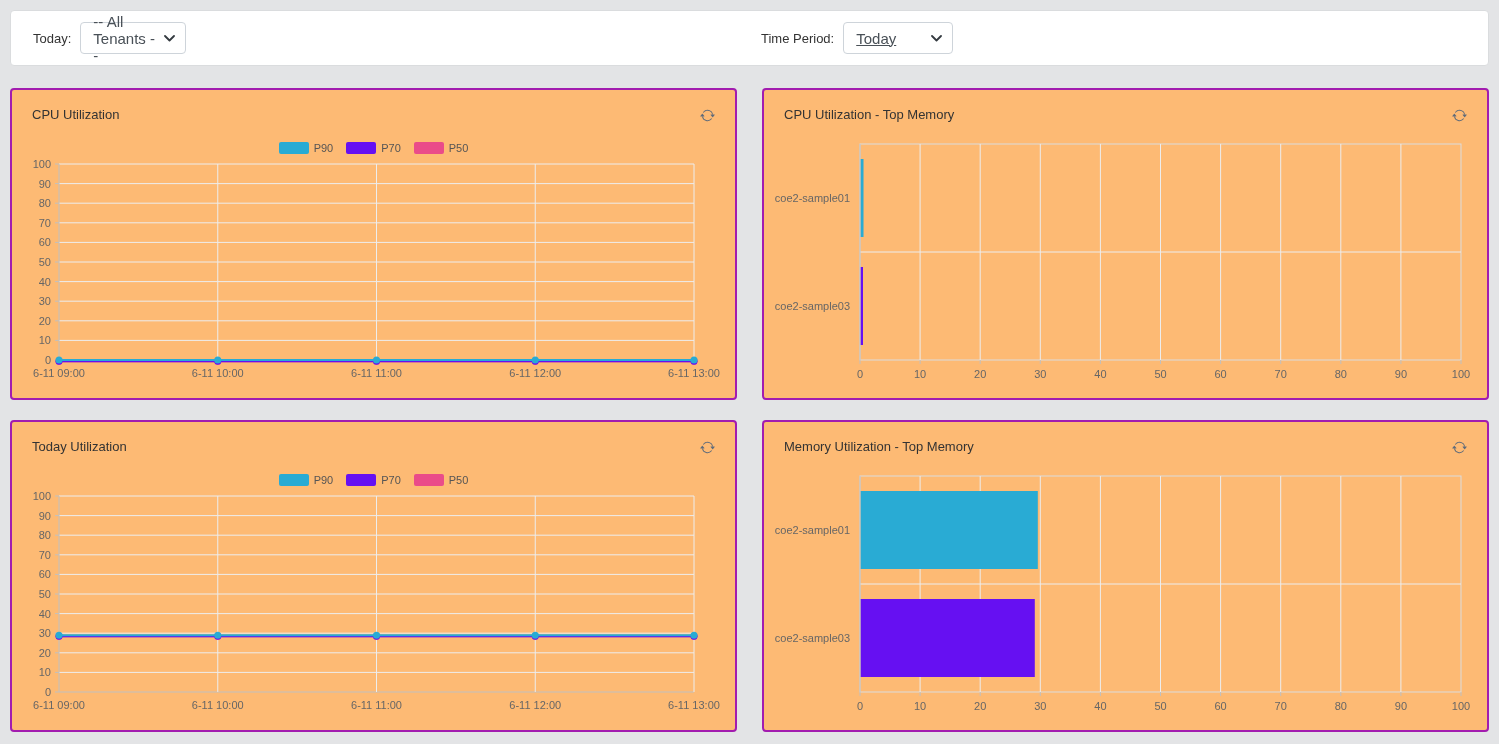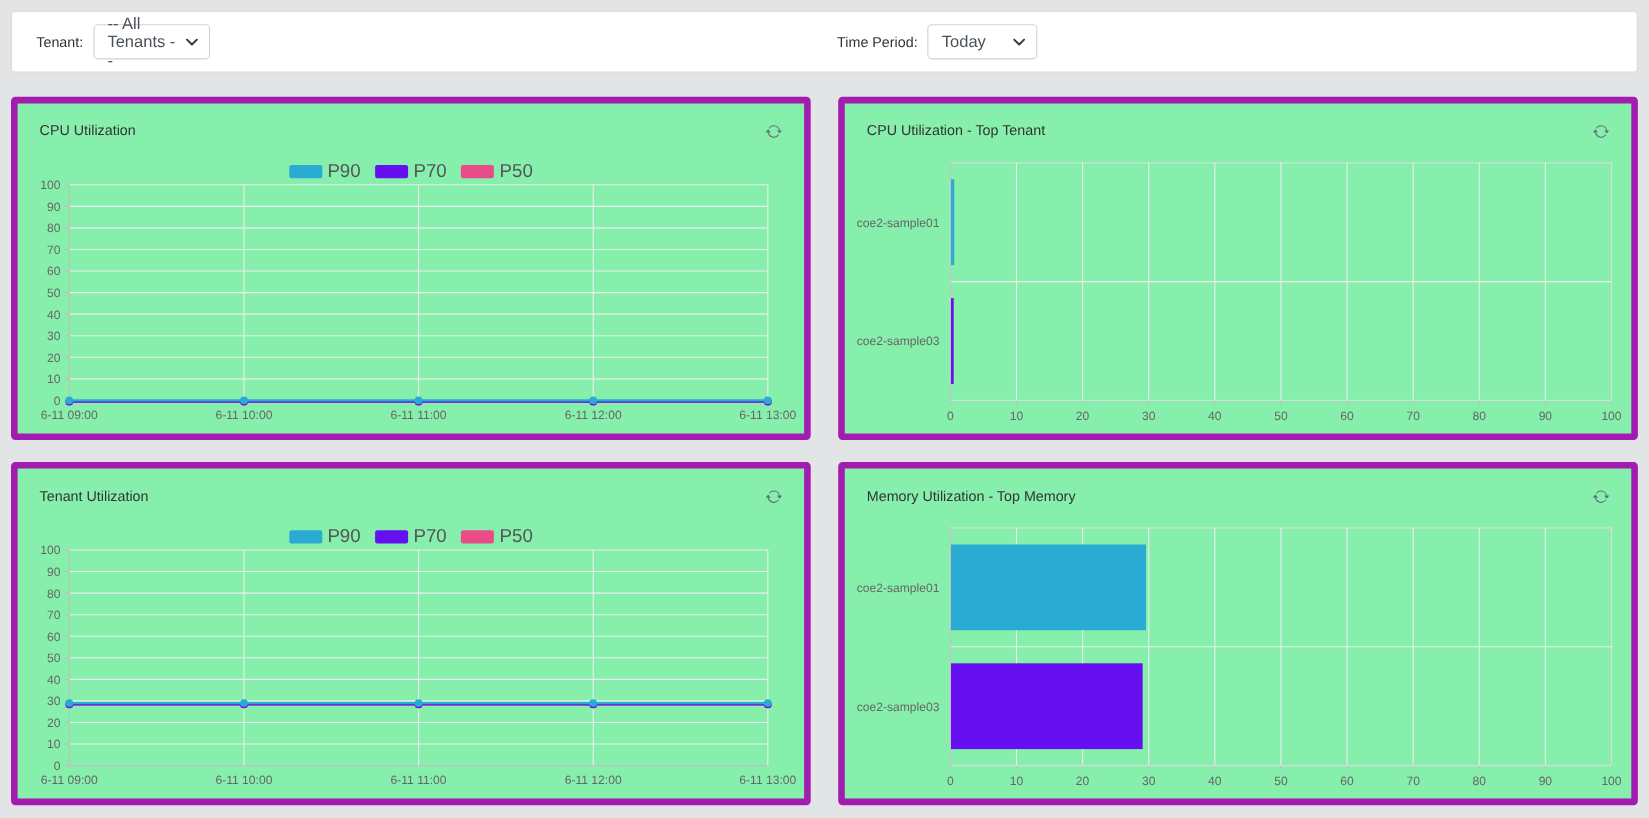--- a/index.html
+++ b/index.html
@@ -18,65 +18,65 @@
   .filter-period { left:750px;justify-content:flex-end; }
   .filter-label { font-size:13px; color:#333; margin-right:9px; }
   .select-box {
     display:flex; align-items:center; justify-content:space-between;
     height:32px; background:#fff;
     border:1px solid #ced4da; border-radius:4px;
     padding:0 10px 0 12px; font-size:15px; color:#495057;
     cursor:pointer;
   }
   .select-tenant { width:106px; }
-  .select-period { width:100px; }
+  .select-period { width:110px;text-decoration:underline; }
   .select-box .chev { margin-left:8px; display:flex; }
 
   .dashboard {
     display:grid;
     grid-template-columns:727px 727px;
     grid-template-rows:312px 312px;
     gap:20px 25px;
     padding:0 10px;
   }
   .panel {
     position:relative;
-    background:#86efac;
-    border:6px solid #a21caf;
+    background:#fdba74;
+    border:2px solid #a21caf;
     border-radius:4px;
     overflow:hidden;
   }
   .panel-title {
     position:absolute; left:20px; top:17px;
     font-size:13px; font-weight:400; color:#333;
   }
   .refresh-btn {
     position:absolute; right:16px; top:14px;
     background:none; border:0; padding:4px; cursor:pointer;
     line-height:0;
   }
   .legend {
     position:absolute; top:52px; left:0; right:0;
     display:flex; justify-content:center; align-items:center; gap:13px;
   }
   .legend-item { display:flex; align-items:center; gap:5px; }
   .legend-swatch { width:30px; height:12px; border-radius:2px; }
-  .legend-label { font-size:17px; color:#555; }
+  .legend-label { font-size:11px; color:#555; }
 
   svg.chart { position:absolute; left:0; display:block; }
   svg.line-chart { top:68px; }
   svg.bar-chart  { top:50px; }
   .chart text { font-family:"Liberation Sans", sans-serif; }
 </style>
 </head>
 <body>
 
 <div class="topbar">
   <div class="filter-group filter-tenant">
-    <span class="filter-label">Tenant:</span>
+    <span class="filter-label">Today:</span>
     <div class="select-box select-tenant">
       <span>-- All Tenants --</span>
       <span class="chev">
         <svg width="11" height="7" viewBox="0 0 11 7">
             <polyline points="1,1 5.5,5.5 10,1" fill="none" stroke="#343a40" stroke-width="1.8" stroke-linecap="round" stroke-linejoin="round"></polyline>
           </svg>
       </span>
     </div>
   </div>
   <div class="filter-group filter-period">
@@ -175,21 +175,21 @@
         <polyline points="47,202 205.75,202 364.5,202 523.25,202 682,202" fill="none" stroke="#29abd4" stroke-width="2"></polyline>
         <circle cx="47" cy="202" r="3.5" fill="#29abd4"></circle>
         <circle cx="205.75" cy="202" r="3.5" fill="#29abd4"></circle>
         <circle cx="364.5" cy="202" r="3.5" fill="#29abd4"></circle>
         <circle cx="523.25" cy="202" r="3.5" fill="#29abd4"></circle>
         <circle cx="682" cy="202" r="3.5" fill="#29abd4"></circle>
       </svg>
   </section>
 
   <section class="panel">
-    <h2 class="panel-title">CPU Utilization - Top Tenant</h2>
+    <h2 class="panel-title">CPU Utilization - Top Memory</h2>
     <button class="refresh-btn">
       <svg width="15" height="15" viewBox="0 0 16 16" fill="#5f6b7a">
           <path d="M11.534 7h3.932a.25.25 0 0 1 .192.41l-1.966 2.36a.25.25 0 0 1-.384 0l-1.966-2.36a.25.25 0 0 1 .192-.41zm-11 2h3.932a.25.25 0 0 0 .192-.41L2.692 6.23a.25.25 0 0 0-.384 0L.342 8.59A.25.25 0 0 0 .534 9z"></path>
           <path d="M8 3c-1.552 0-2.94.707-3.857 1.818a.5.5 0 1 1-.771-.636A6.002 6.002 0 0 1 13.917 7H12.9A5.002 5.002 0 0 0 8 3zM3.1 9a5.002 5.002 0 0 0 8.757 2.182.5.5 0 1 1 .771.636A6.002 6.002 0 0 1 2.083 9H3.1z"></path>
         </svg>
     </button>
     <svg class="chart bar-chart" width="710" height="244">
         <rect x="96" y="4" width="601" height="216" fill="none" stroke="#dcdcdc"></rect>
         <line x1="96" y1="220" x2="96" y2="224" stroke="#c0c0c0"></line>
         <text x="96" y="238" text-anchor="middle" font-size="11" fill="#666">0</text>
@@ -227,21 +227,21 @@
         <rect x="96.5" y="19" width="3.005" height="78" fill="#29abd4"></rect>
         <line x1="96" y1="112" x2="697" y2="112" stroke="#ededed"></line>
         <line x1="92" y1="166" x2="96" y2="166" stroke="#fff" stroke-width="0"></line>
         <text x="86" y="170" text-anchor="end" font-size="11" fill="#666">coe2-sample03</text>
         <rect x="96.5" y="127" width="2.5" height="78" fill="#6610f2"></rect>
         <line x1="96" y1="4" x2="96" y2="220" stroke="#c0c0c0"></line>
       </svg>
   </section>
 
   <section class="panel">
-    <h2 class="panel-title">Tenant Utilization</h2>
+    <h2 class="panel-title">Today Utilization</h2>
     <button class="refresh-btn">
       <svg width="15" height="15" viewBox="0 0 16 16" fill="#5f6b7a">
           <path d="M11.534 7h3.932a.25.25 0 0 1 .192.41l-1.966 2.36a.25.25 0 0 1-.384 0l-1.966-2.36a.25.25 0 0 1 .192-.41zm-11 2h3.932a.25.25 0 0 0 .192-.41L2.692 6.23a.25.25 0 0 0-.384 0L.342 8.59A.25.25 0 0 0 .534 9z"></path>
           <path d="M8 3c-1.552 0-2.94.707-3.857 1.818a.5.5 0 1 1-.771-.636A6.002 6.002 0 0 1 13.917 7H12.9A5.002 5.002 0 0 0 8 3zM3.1 9a5.002 5.002 0 0 0 8.757 2.182.5.5 0 1 1 .771.636A6.002 6.002 0 0 1 2.083 9H3.1z"></path>
         </svg>
     </button>
     <div class="legend">
         <span class="legend-item">
           <span class="legend-swatch" style="background: rgb(41, 171, 212);"></span>
           <span class="legend-label">P90</span>

